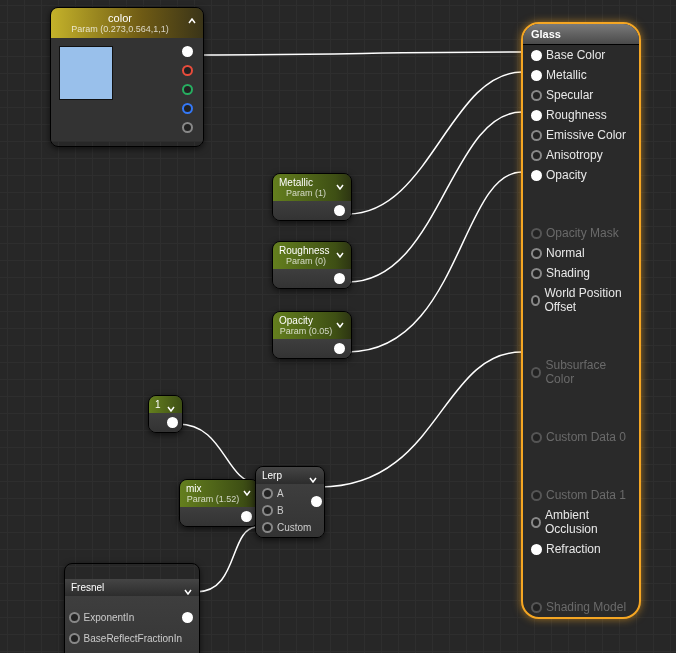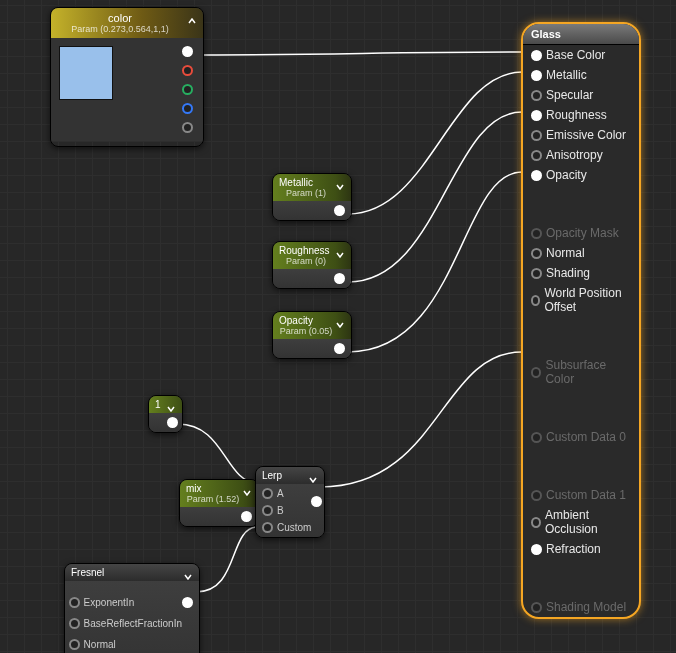--- a/index.html
+++ b/index.html
@@ -79,21 +79,21 @@
   .tiny .body { padding:4px 4px; display:flex; justify-content:flex-end;}
 
   .lerp { width:70px; }
   .lerp .hdr { background: linear-gradient(#454545, #2c2c2c); font-size:10px; padding:3px 16px 3px 6px;}
   .lerp .body { padding:4px 6px; display:flex; justify-content:space-between; }
   .lerp .ins { display:flex; flex-direction:column; gap:6px;}
   .lerp .outs { display:flex; flex-direction:column; gap:6px; padding-top:8px;}
   .row { display:flex; gap:4px; align-items:center; font-size:10px; color:#ccc; }
 
   .fresnel { width:136px; }
-  .fresnel .hdr { background: linear-gradient(#454545, #2c2c2c); font-size:10px; padding:3px 16px 3px 6px;}
+  .fresnel .hdr { background: linear-gradient(#454545, #2c2c2c); font-size:10px; padding:3px 16px 3px 6px;margin-top:15px;}
   .fresnel .ins { display:flex; flex-direction:column; gap:10px;}
   .fresnel .body { padding:16px 6px; display:flex; justify-content:flex-end;}
   .fresnel .outs{ padding-top:0px;}
 
   .result {
     position:absolute; width:120px;
     border-radius:18px;
     border:2px solid #f5a623;
     background:#2a2a2a;
     box-shadow: 0 0 8px rgba(245,166,35,.6);

